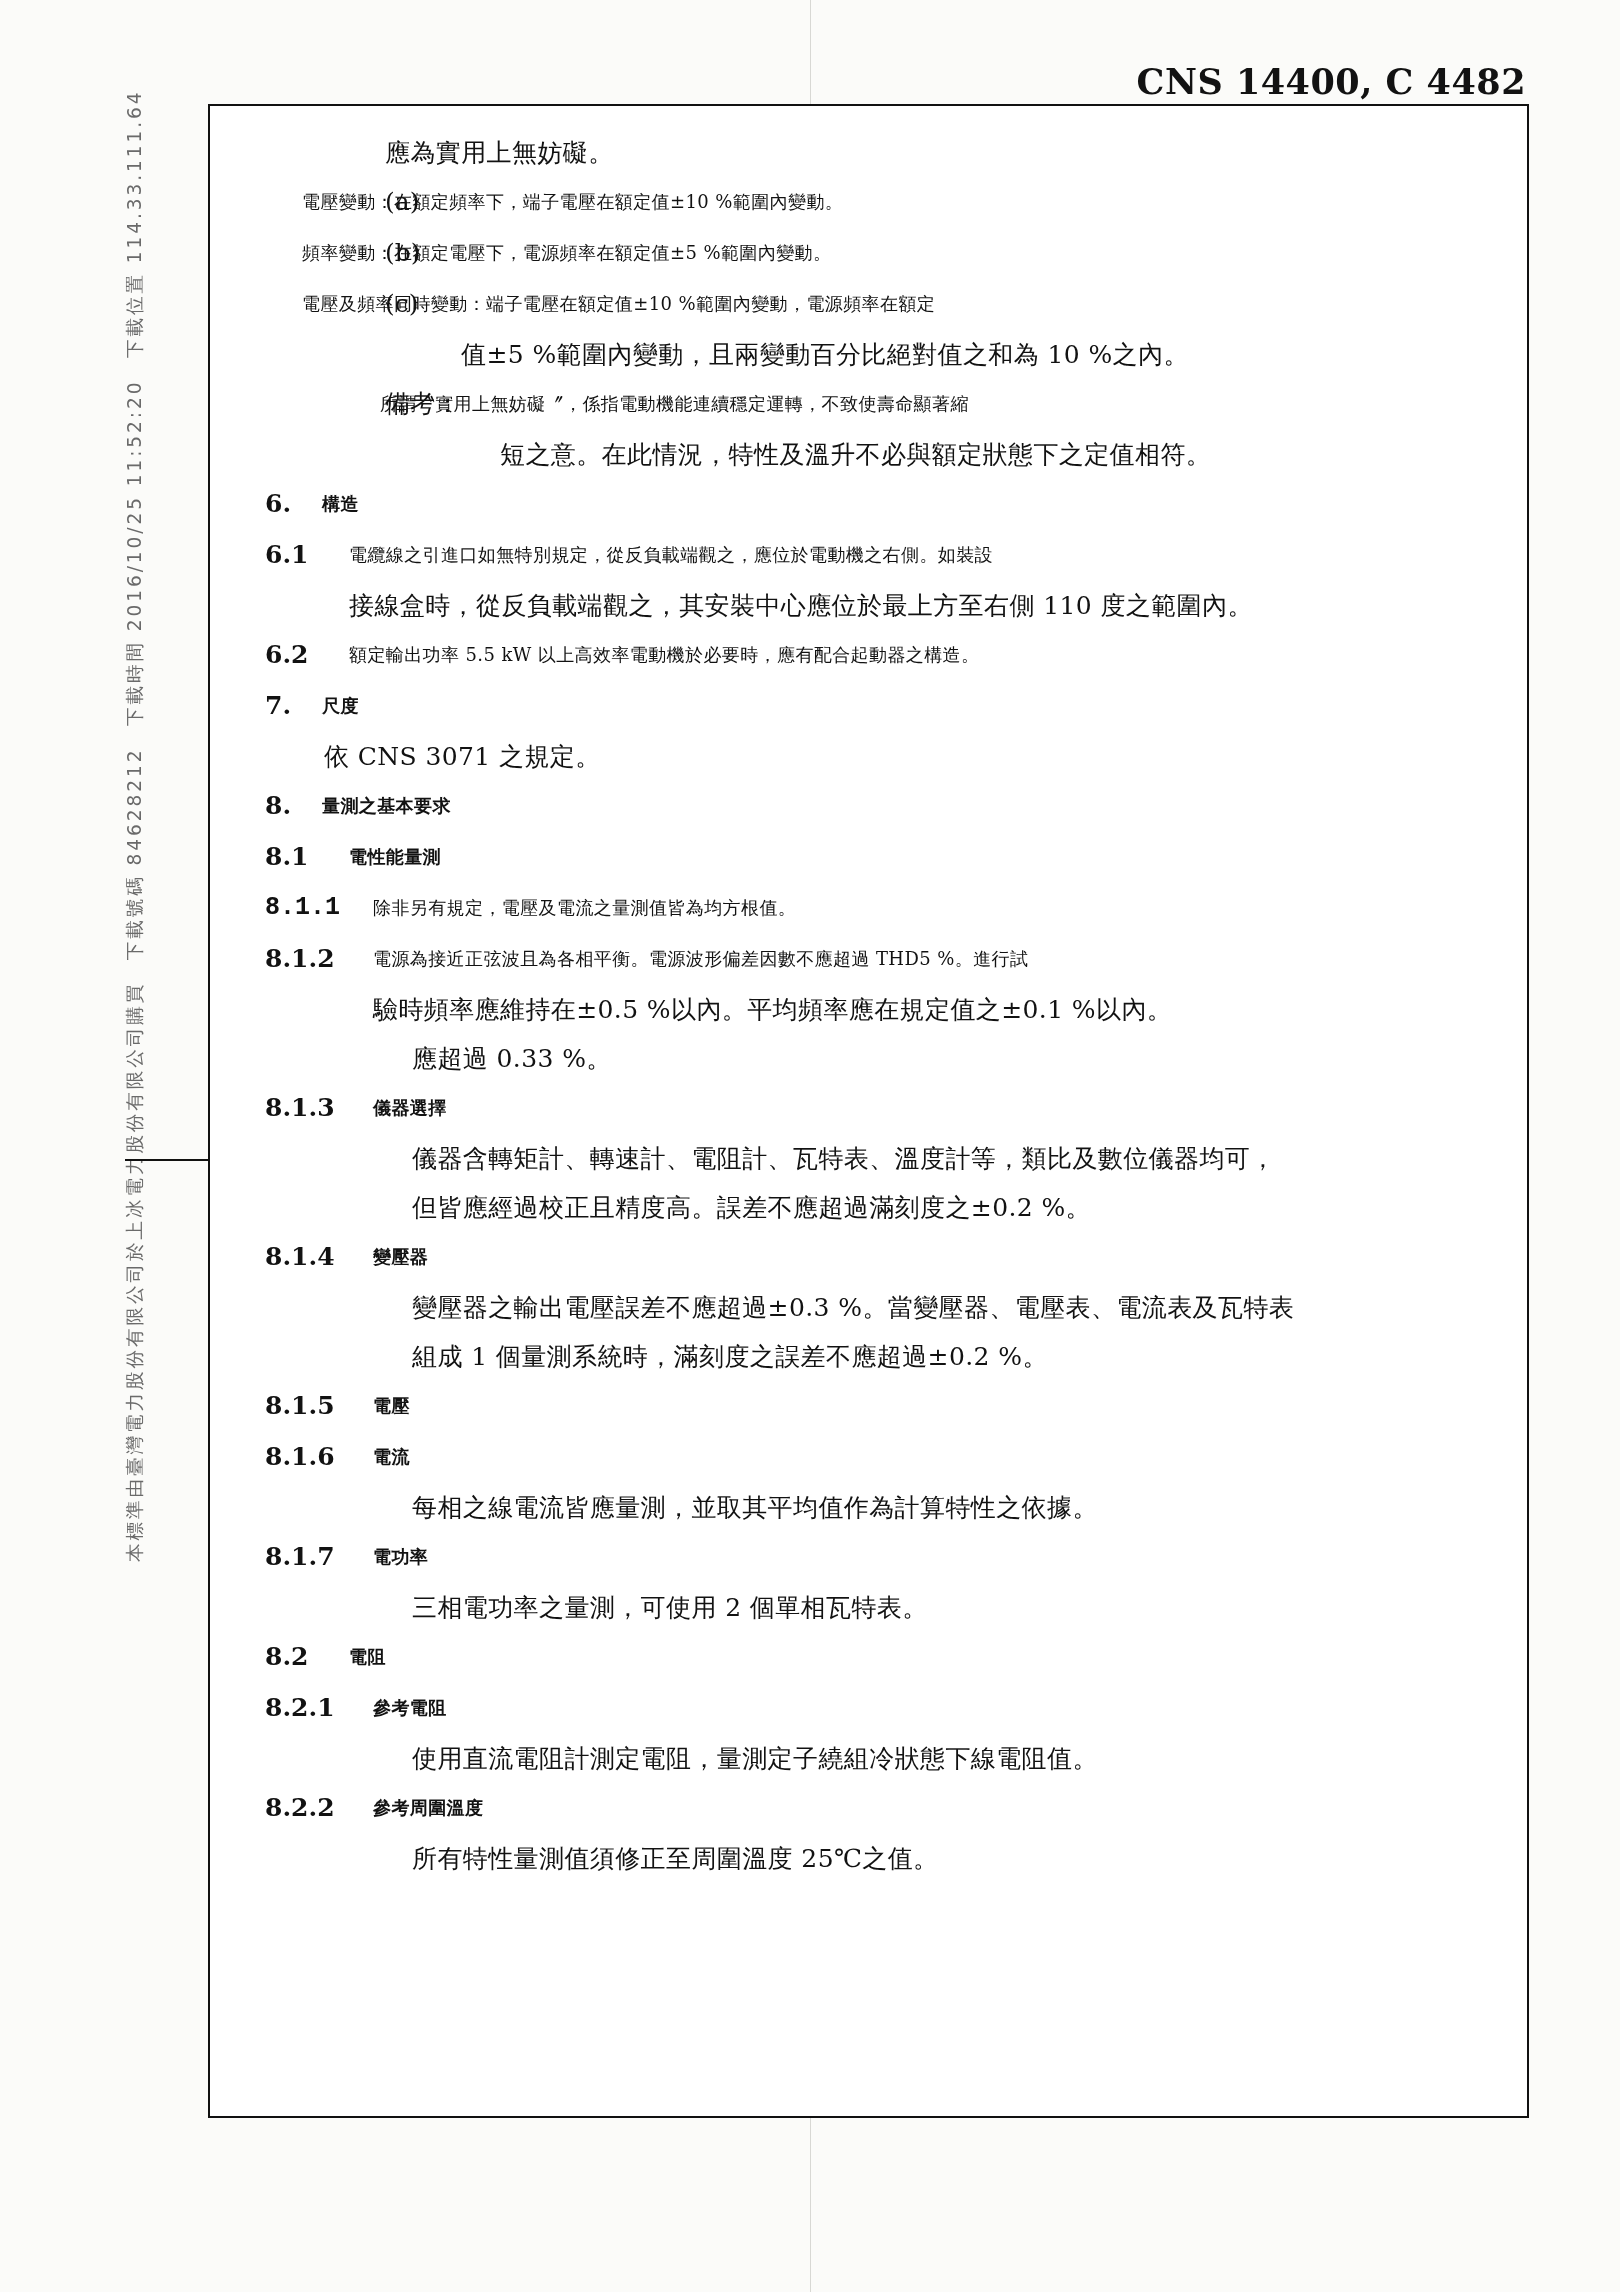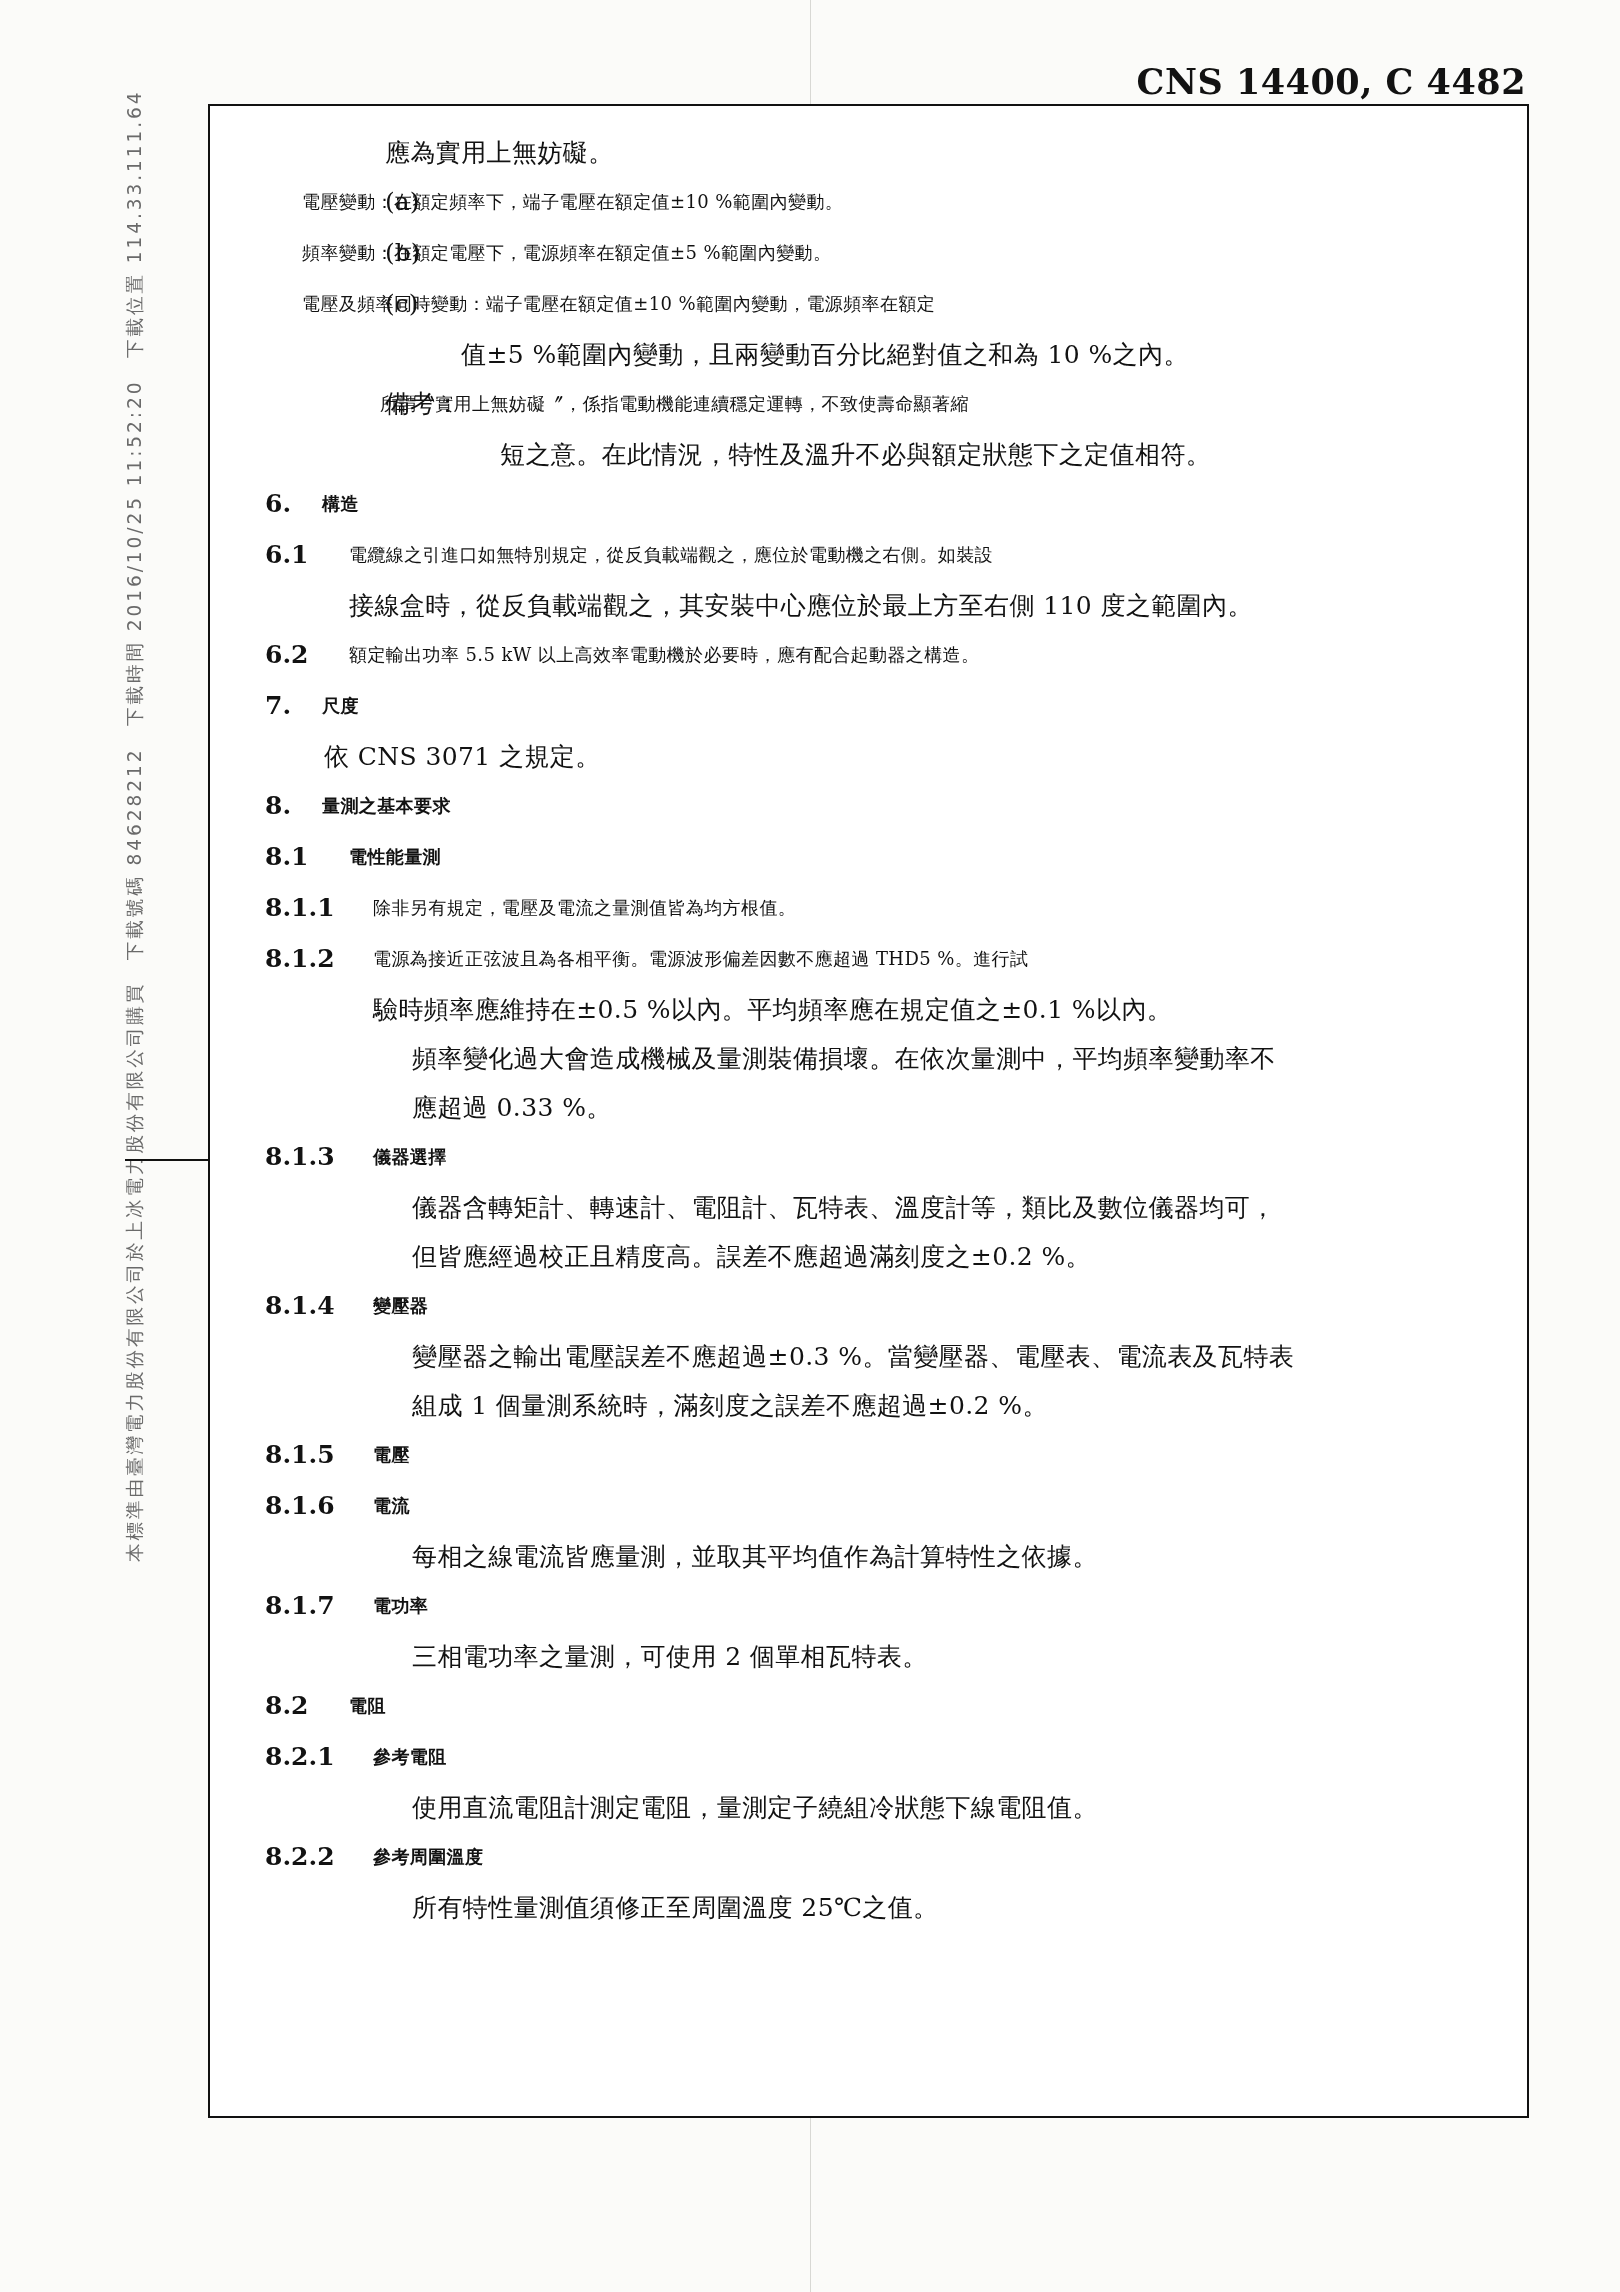--- a/index.html
+++ b/index.html
@@ -187,31 +187,30 @@
         <div class="num num-w1" style="padding-left:0;">8.</div>
         <div class="body bold">量測之基本要求</div>
       </div>
 
       <div class="row">
         <div class="num" style="width:84px;">8.1</div>
         <div class="body bold">電性能量測</div>
       </div>
 
       <div class="row">
-        <div class="num" style="width:108px;">8.1.1</div>
+        <div class="num" style="width:108px;font-family:Liberation Mono, monospace;">8.1.1</div>
         <div class="body">除非另有規定，電壓及電流之量測值皆為均方根值。</div>
       </div>
 
       <div class="row">
         <div class="num" style="width:108px;">8.1.2</div>
         <div class="body">電源為接近正弦波且為各相平衡。電源波形偏差因數不應超過 THD5 %。進行試</div>
       </div>
       <div class="para" style="padding-left:108px;">驗時頻率應維持在±0.5 %以內。平均頻率應在規定值之±0.1 %以內。</div>
 
-      <div class="para" style="padding-left:147px;">頻率變化過大會造成機械及量測裝備損壞。在依次量測中，平均頻率變動率不</div>
       <div class="para" style="padding-left:147px;">應超過 0.33 %。</div>
 
       <div class="row">
         <div class="num" style="width:108px;">8.1.3</div>
         <div class="body bold">儀器選擇</div>
       </div>
       <div class="para" style="padding-left:147px;">儀器含轉矩計、轉速計、電阻計、瓦特表、溫度計等，類比及數位儀器均可，</div>
       <div class="para" style="padding-left:147px;">但皆應經過校正且精度高。誤差不應超過滿刻度之±0.2 %。</div>
 
       <div class="row">

